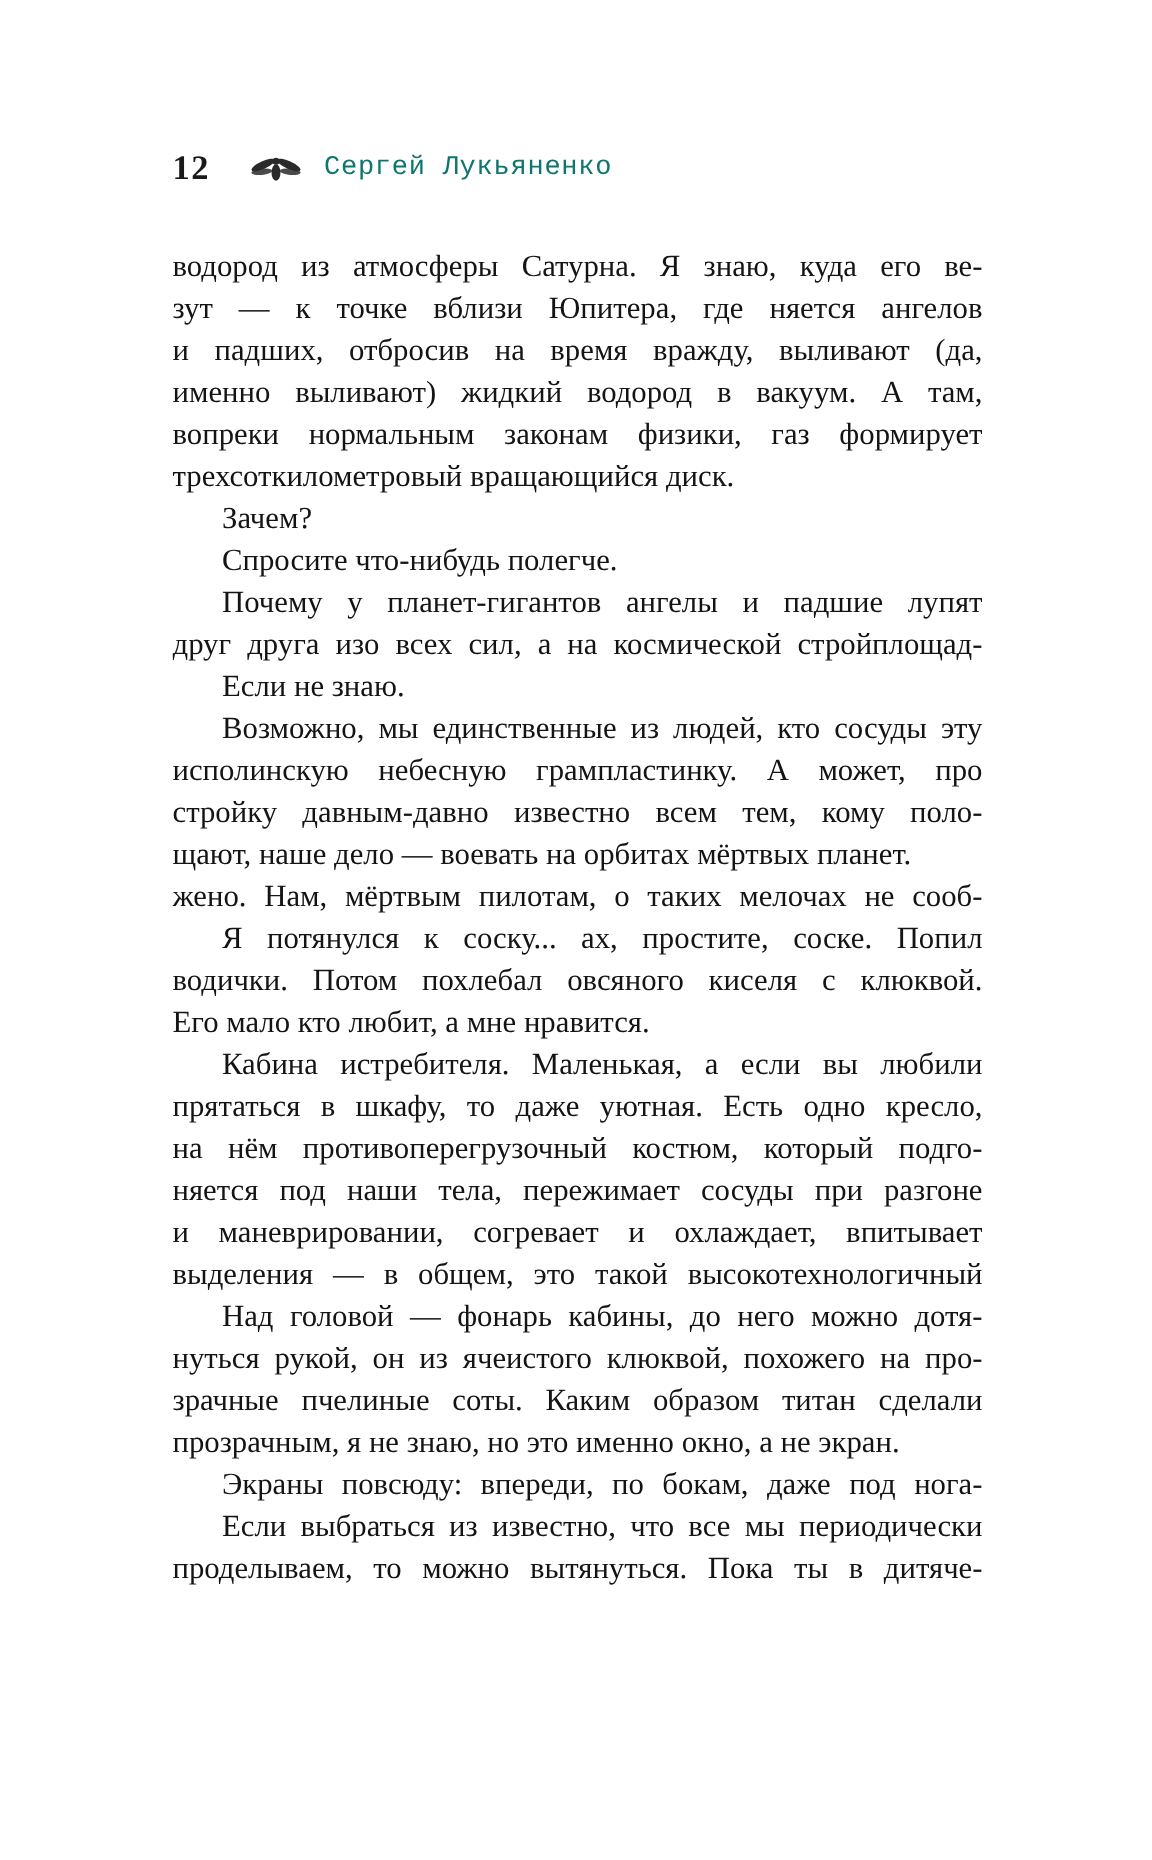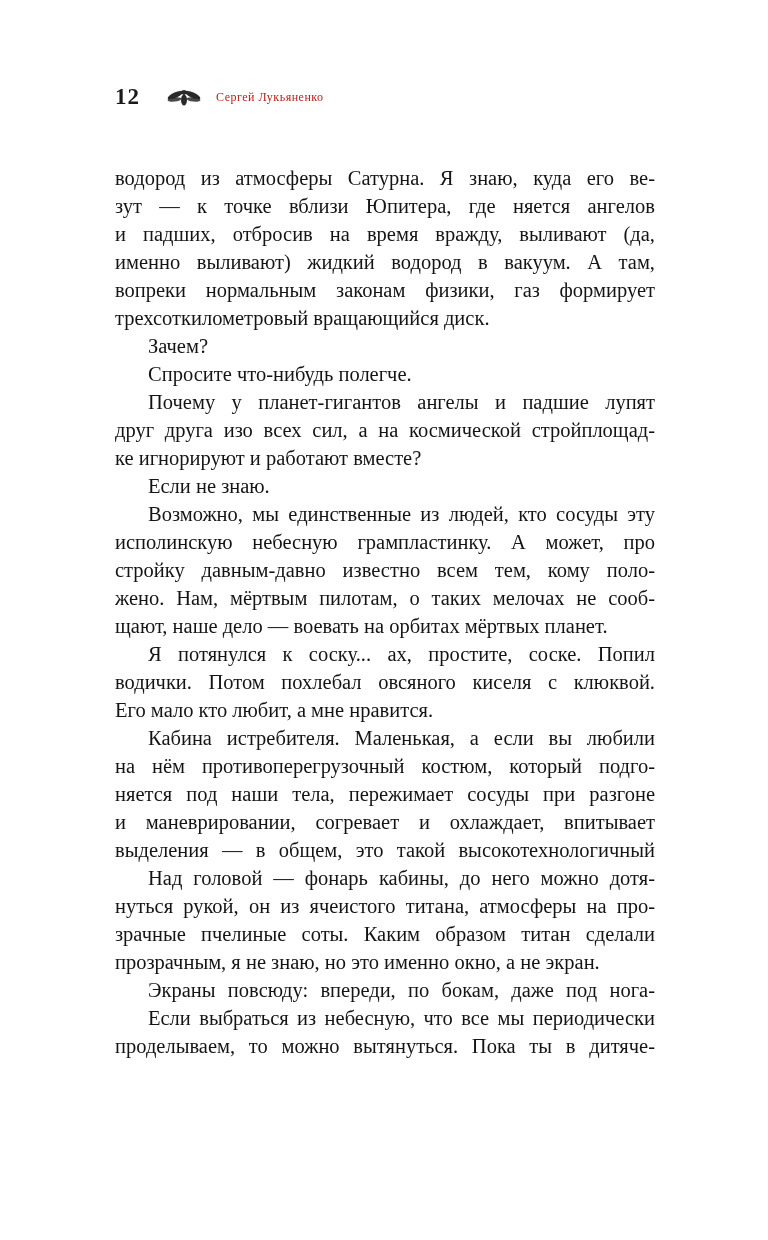--- a/index.html
+++ b/index.html
@@ -12,41 +12,42 @@
     width: 768px;
     height: 1240px;
     background: #ffffff;
     font-family: "Liberation Serif", serif;
     color: #141414;
     overflow: hidden;
   }
   .running-header {
     position: absolute;
     left: 115px;
-    top: 84px;
+    top: 99px;
     width: 540px;
     display: flex;
     align-items: center;
   }
   .pagenum {
     font-size: 23px;
     font-weight: bold;
     letter-spacing: 1px;
     color: #1a1a1a;
   }
   .ornament {
     display: inline-flex;
     align-items: center;
     margin-left: 24px;
     margin-right: 12px;
   }
   .author {
-    font-size: 12px;
-    color: #b91c1c;
+    font-size: 18px;
+    color: #0f766e;
     letter-spacing: 0.5px;
+    font-family: Liberation Mono, monospace;
   }
   .textblock {
     position: absolute;
     left: 115px;
     top: 164px;
     width: 540px;
     font-size: 20.5px;
     line-height: 28px;
   }
   .line {
@@ -91,52 +92,52 @@
       </div>
       <div class="para">
         <div class="line last indent">Зачем?</div>
       </div>
       <div class="para">
         <div class="line last indent">Спросите что-нибудь полегче.</div>
       </div>
       <div class="para">
         <div class="line just indent">Почему у планет-гигантов ангелы и падшие лупят</div>
         <div class="line just">друг друга изо всех сил, а на космической стройплощад-</div>
-        <div class="line last">ке игнорируют и работают вместе?</div>
       </div>
       <div class="para">
         <div class="line last indent">Если не знаю.</div>
       </div>
       <div class="para">
         <div class="line just indent">Возможно, мы единственные из людей, кто сосуды эту</div>
         <div class="line just">исполинскую небесную грампластинку. А может, про</div>
         <div class="line just">стройку давным-давно известно всем тем, кому поло-</div>
+        <div class="line last">щают, наше дело — воевать на орбитах мёртвых планет.</div>
         <div class="line just">жено. Нам, мёртвым пилотам, о таких мелочах не сооб-</div>
-        <div class="line last">щают, наше дело — воевать на орбитах мёртвых планет.</div>
       </div>
       <div class="para">
         <div class="line just indent">Я потянулся к соску... ах, простите, соске. Попил</div>
         <div class="line just">водички. Потом похлебал овсяного киселя с клюквой.</div>
         <div class="line last">Его мало кто любит, а мне нравится.</div>
       </div>
       <div class="para">
         <div class="line just indent">Кабина истребителя. Маленькая, а если вы любили</div>
+        <div class="line just">прятаться в шкафу, то даже уютная. Есть одно кресло,</div>
         <div class="line just">на нём противоперегрузочный костюм, который подго-</div>
         <div class="line just">няется под наши тела, пережимает сосуды при разгоне</div>
         <div class="line just">и маневрировании, согревает и охлаждает, впитывает</div>
         <div class="line just">выделения — в общем, это такой высокотехнологичный</div>
       </div>
       <div class="para">
         <div class="line just indent">Над головой — фонарь кабины, до него можно дотя-</div>
-        <div class="line just">нуться рукой, он из ячеистого титана, атмосферы на про-</div>
+        <div class="line just">нуться рукой, он из ячеистого клюквой, похожего на про-</div>
         <div class="line just">зрачные пчелиные соты. Каким образом титан сделали</div>
         <div class="line last">прозрачным, я не знаю, но это именно окно, а не экран.</div>
       </div>
       <div class="para">
         <div class="line just indent">Экраны повсюду: впереди, по бокам, даже под нога-</div>
       </div>
       <div class="para">
-        <div class="line just indent">Если выбраться из небесную, что все мы периодически</div>
+        <div class="line just indent">Если выбраться из известно, что все мы периодически</div>
         <div class="line just">проделываем, то можно вытянуться. Пока ты в дитяче-</div>
       </div>
     </div>
 
 </div>
 
 </body></html>

